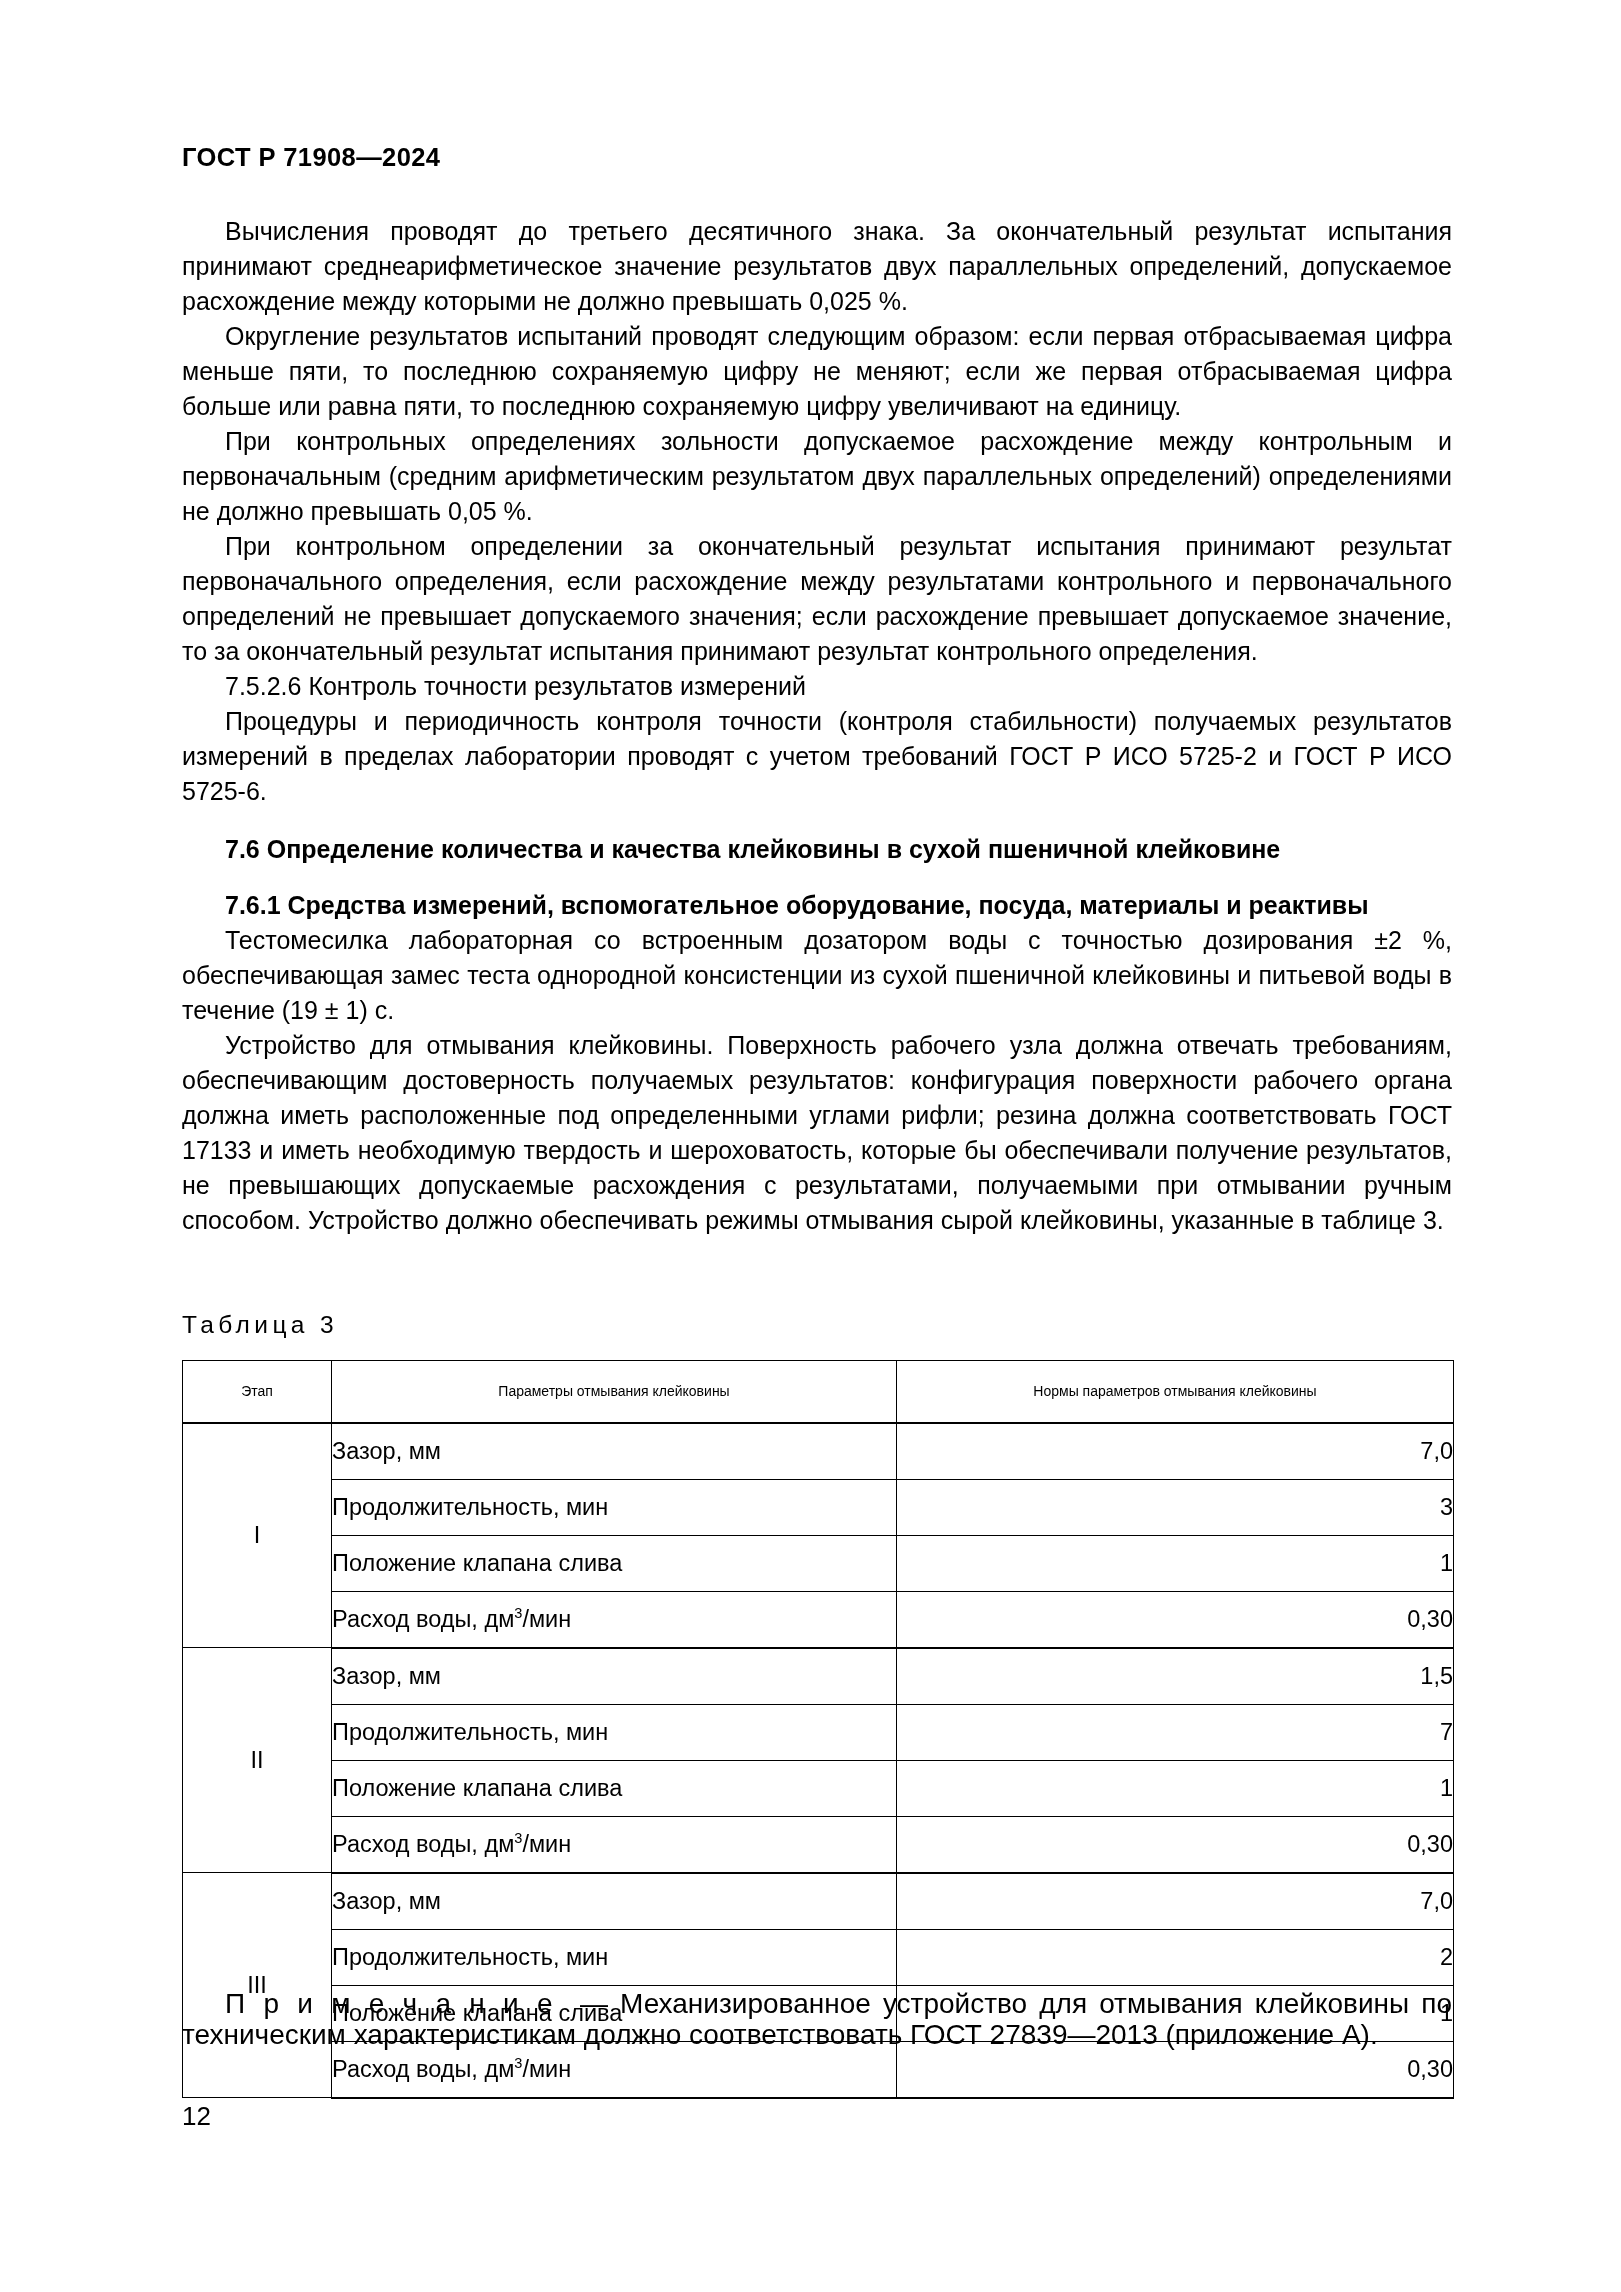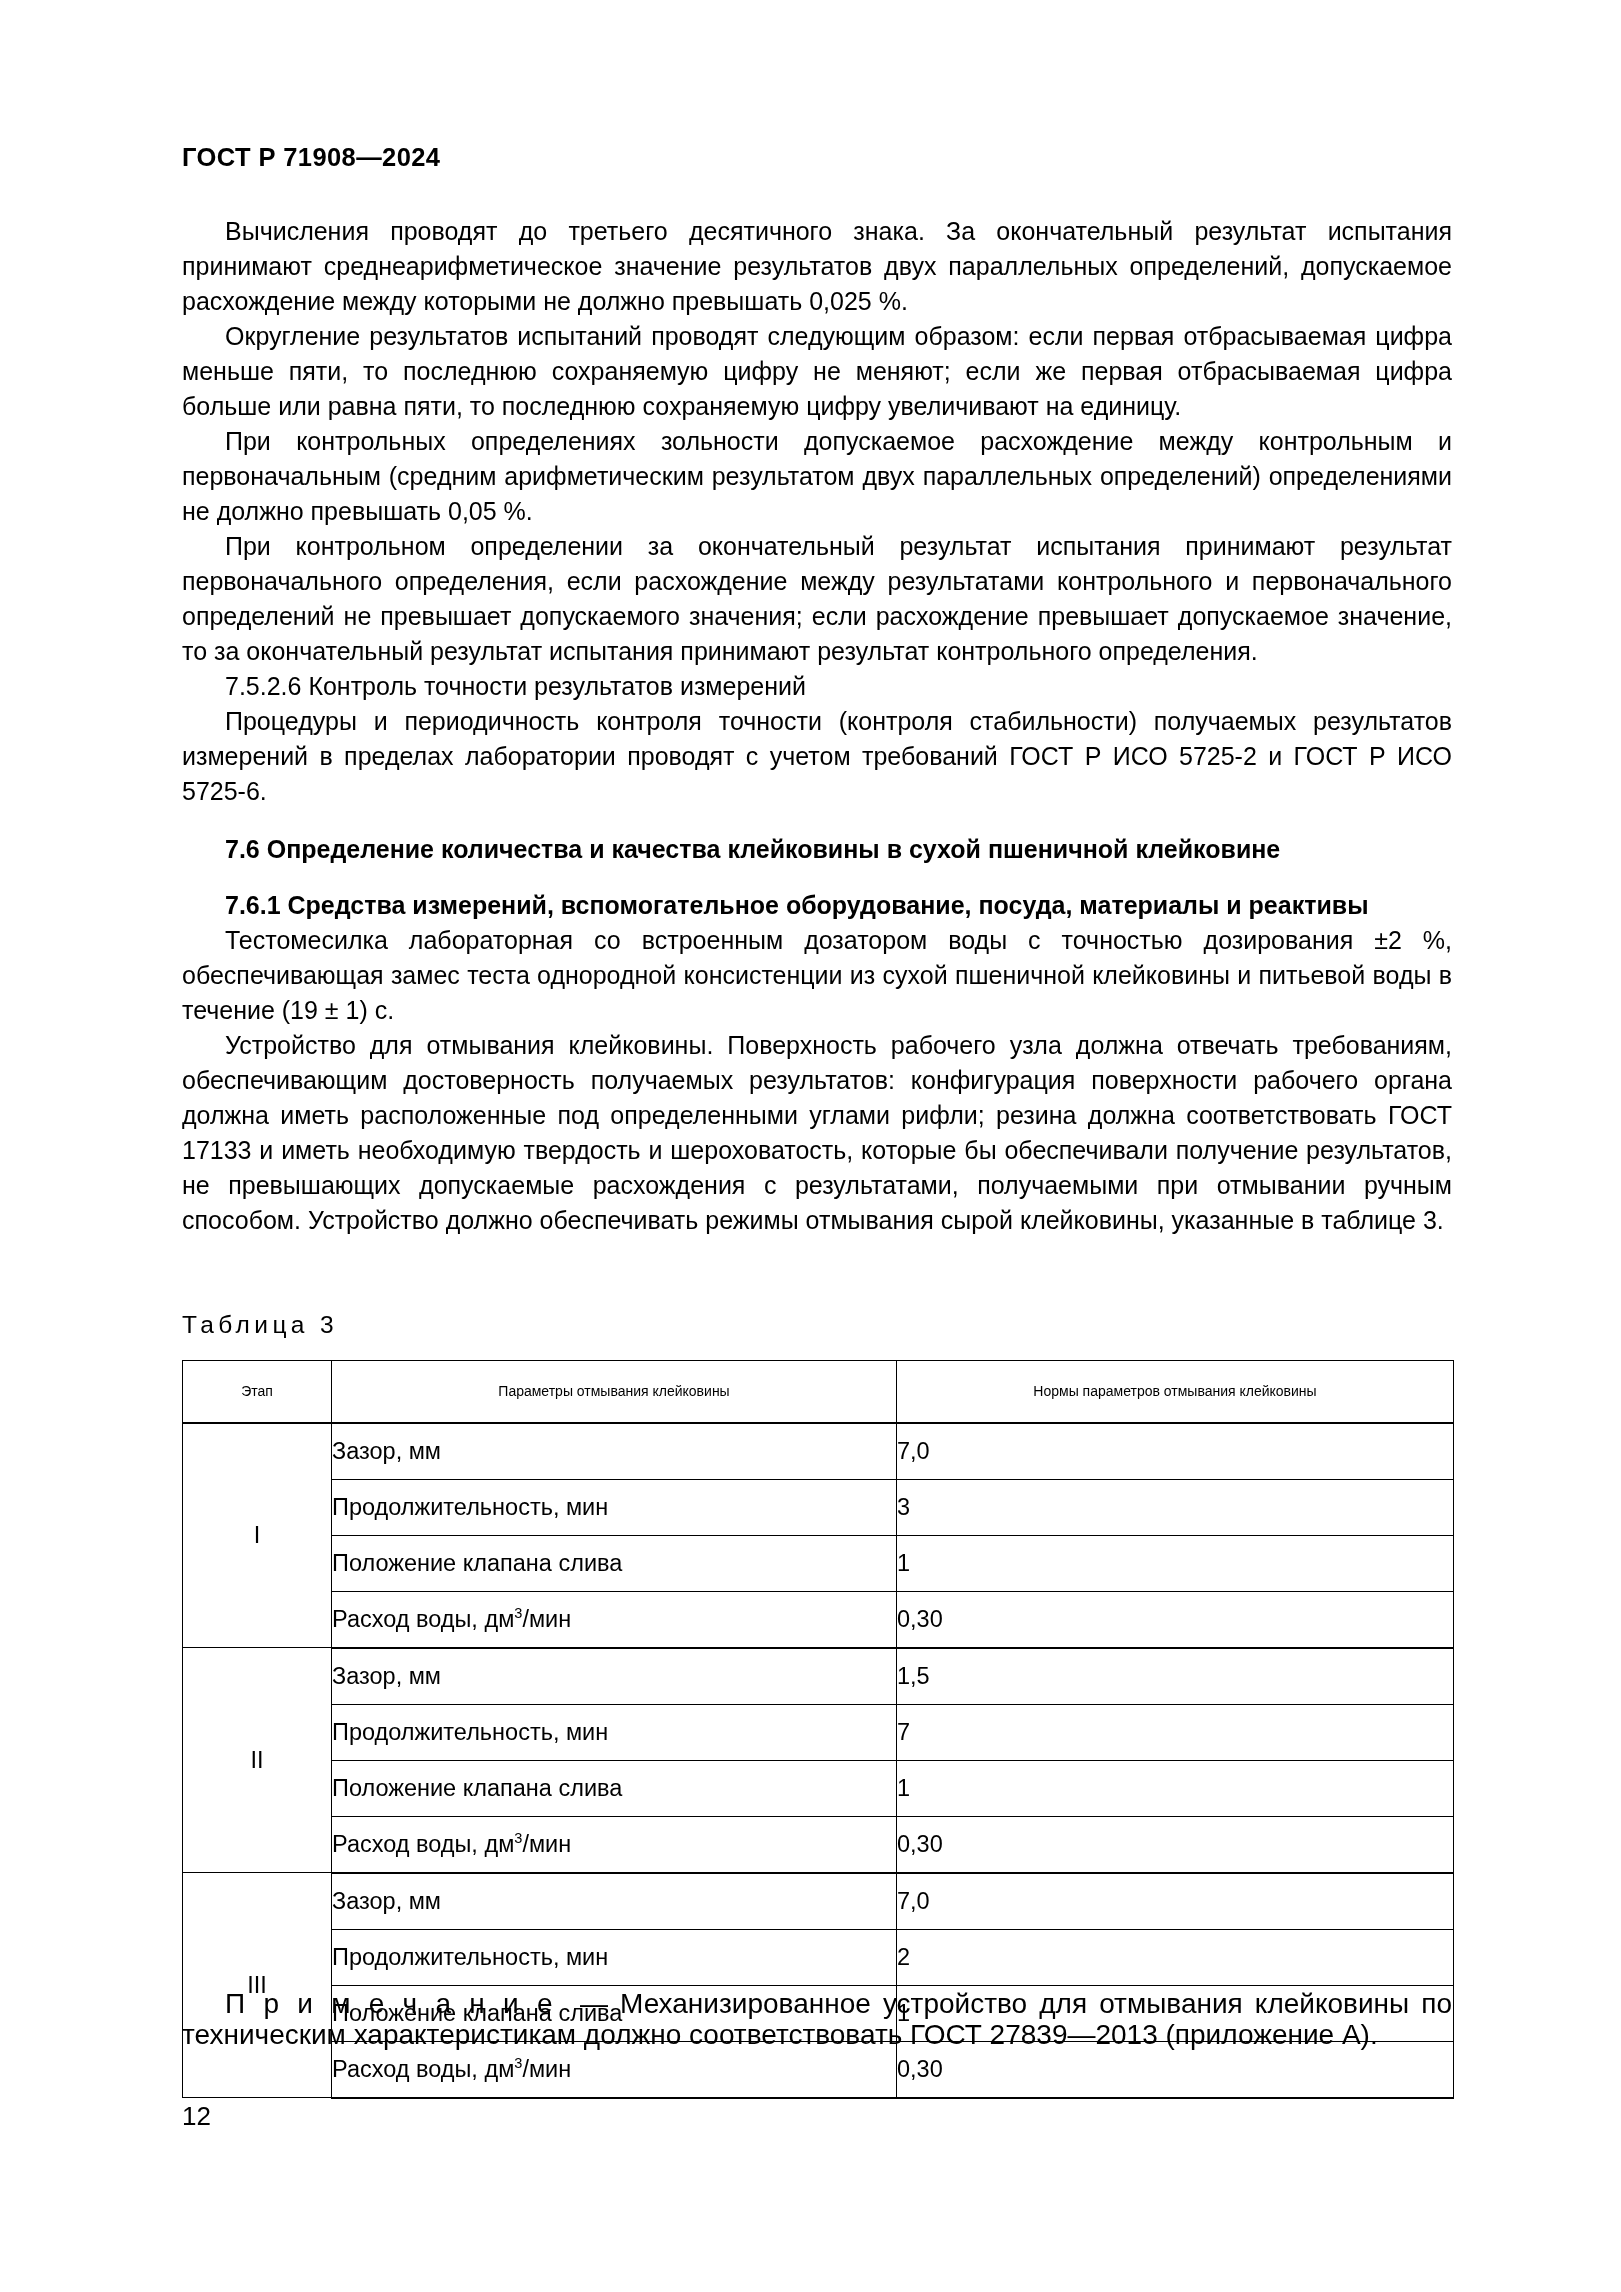--- a/index.html
+++ b/index.html
@@ -105,21 +105,21 @@
   }
   td.stage {
     text-align: center;
     font-size: 23.5px;
   }
   td.param {
     text-align: left;
     padding-left: 19.6px;
   }
   td.norm {
-    text-align: left;
+    text-align: right;
   }
   tr.group-end td { border-bottom-width: 2.5px; }
   .sup { font-size: 0.62em; vertical-align: super; line-height: 0; }
 
   
   .note {
     position: absolute;
     left: 182px;
     top: 1988px;
     width: 1270px;

